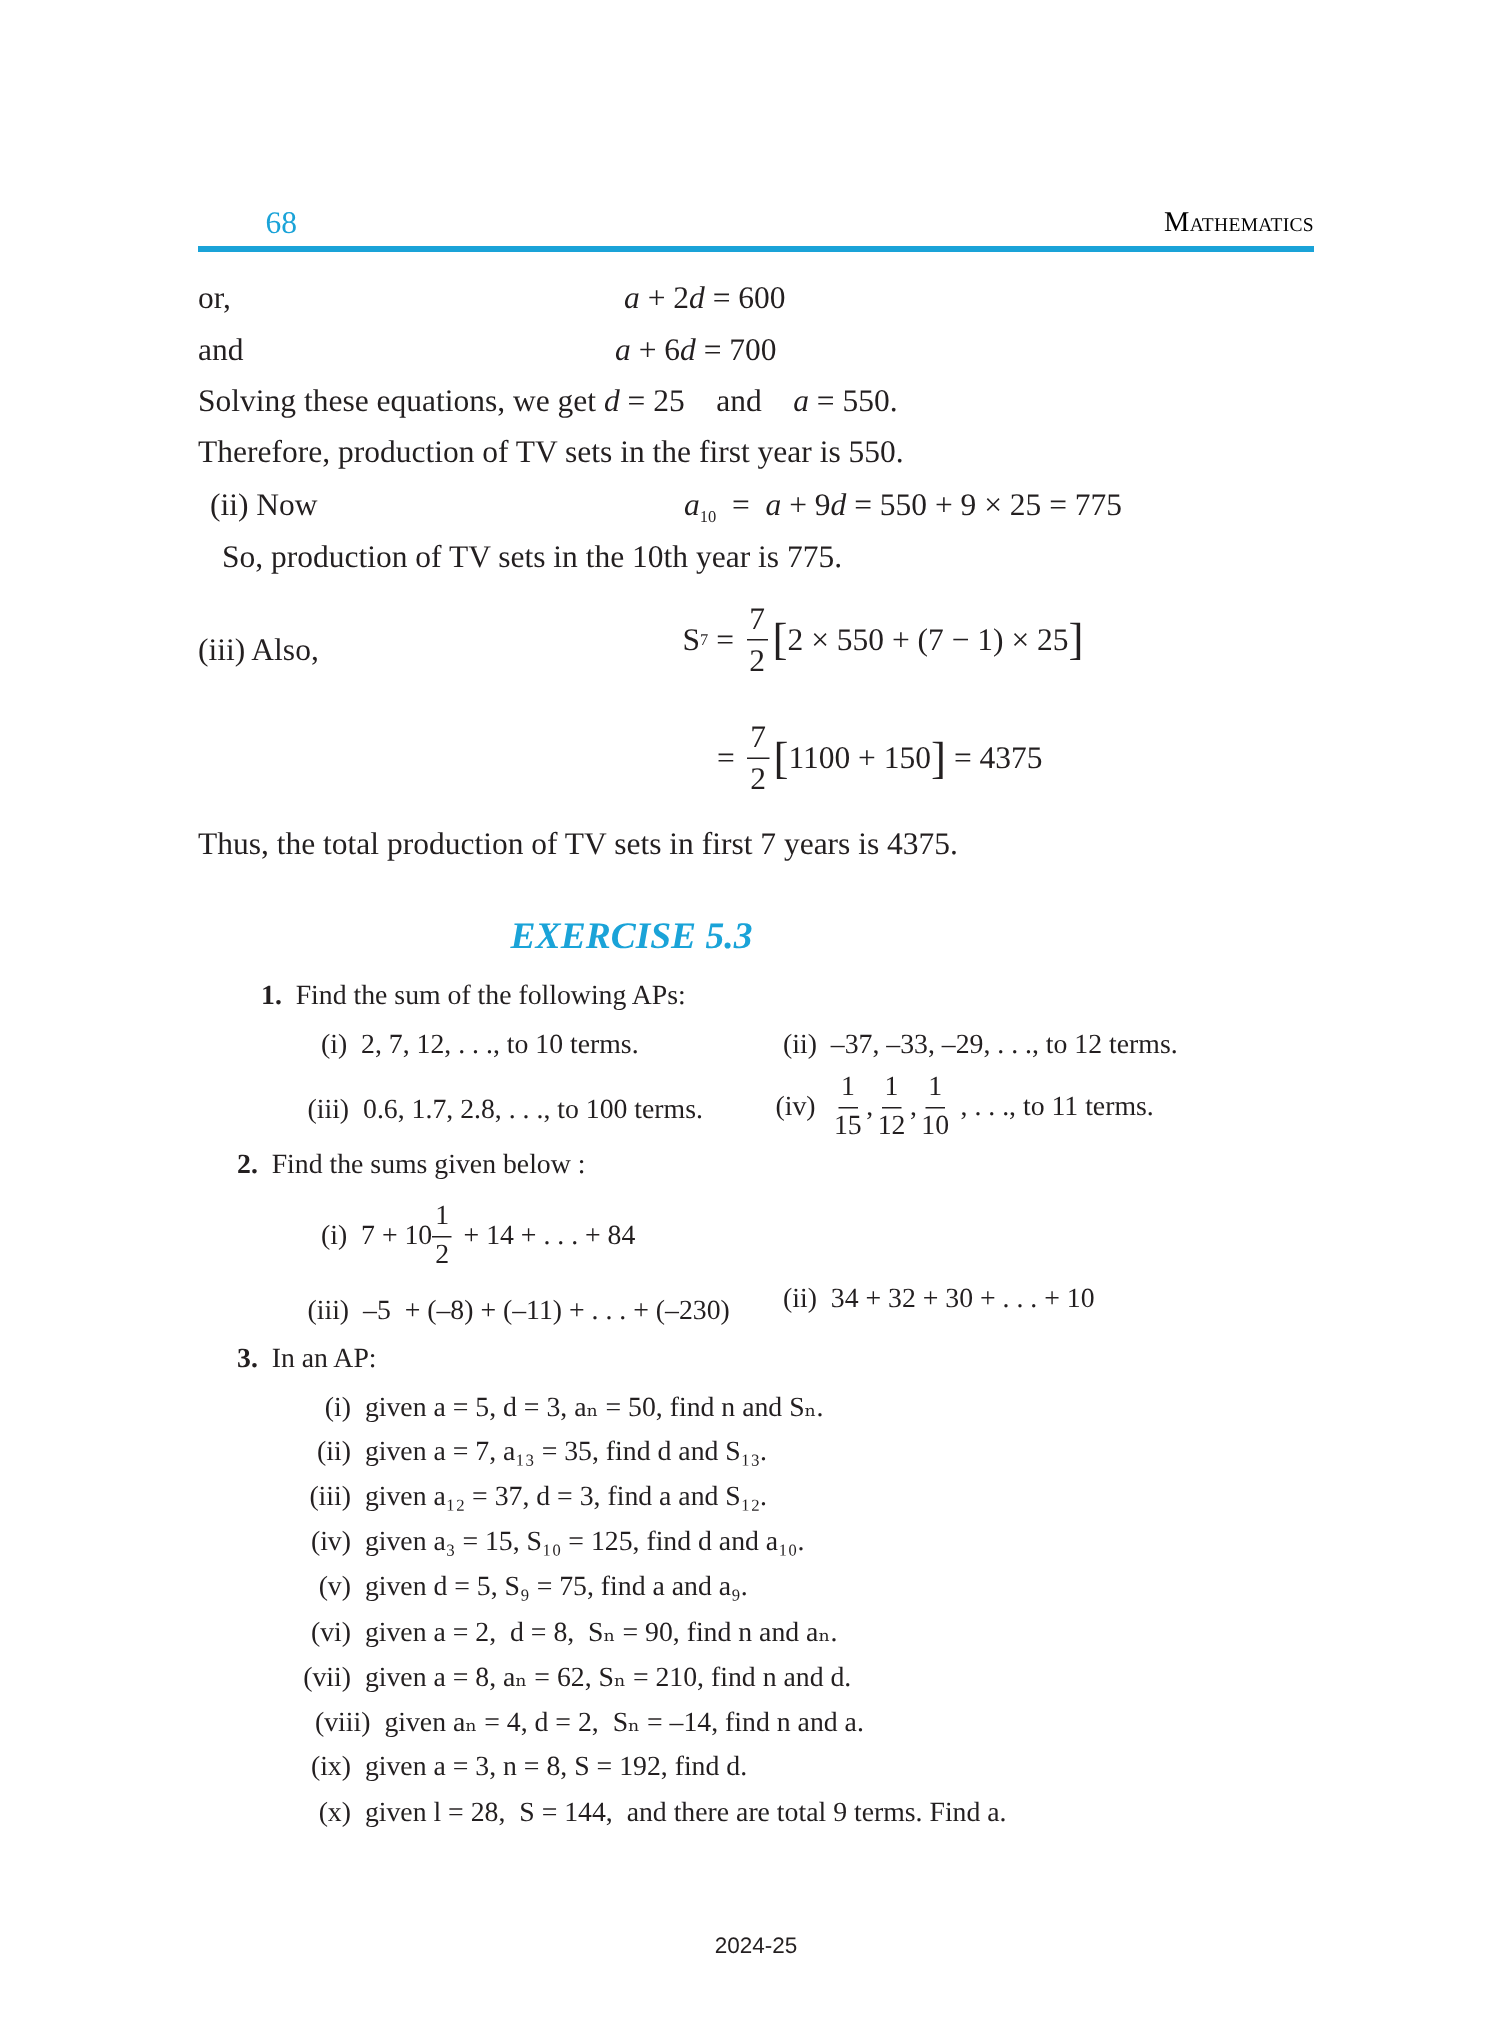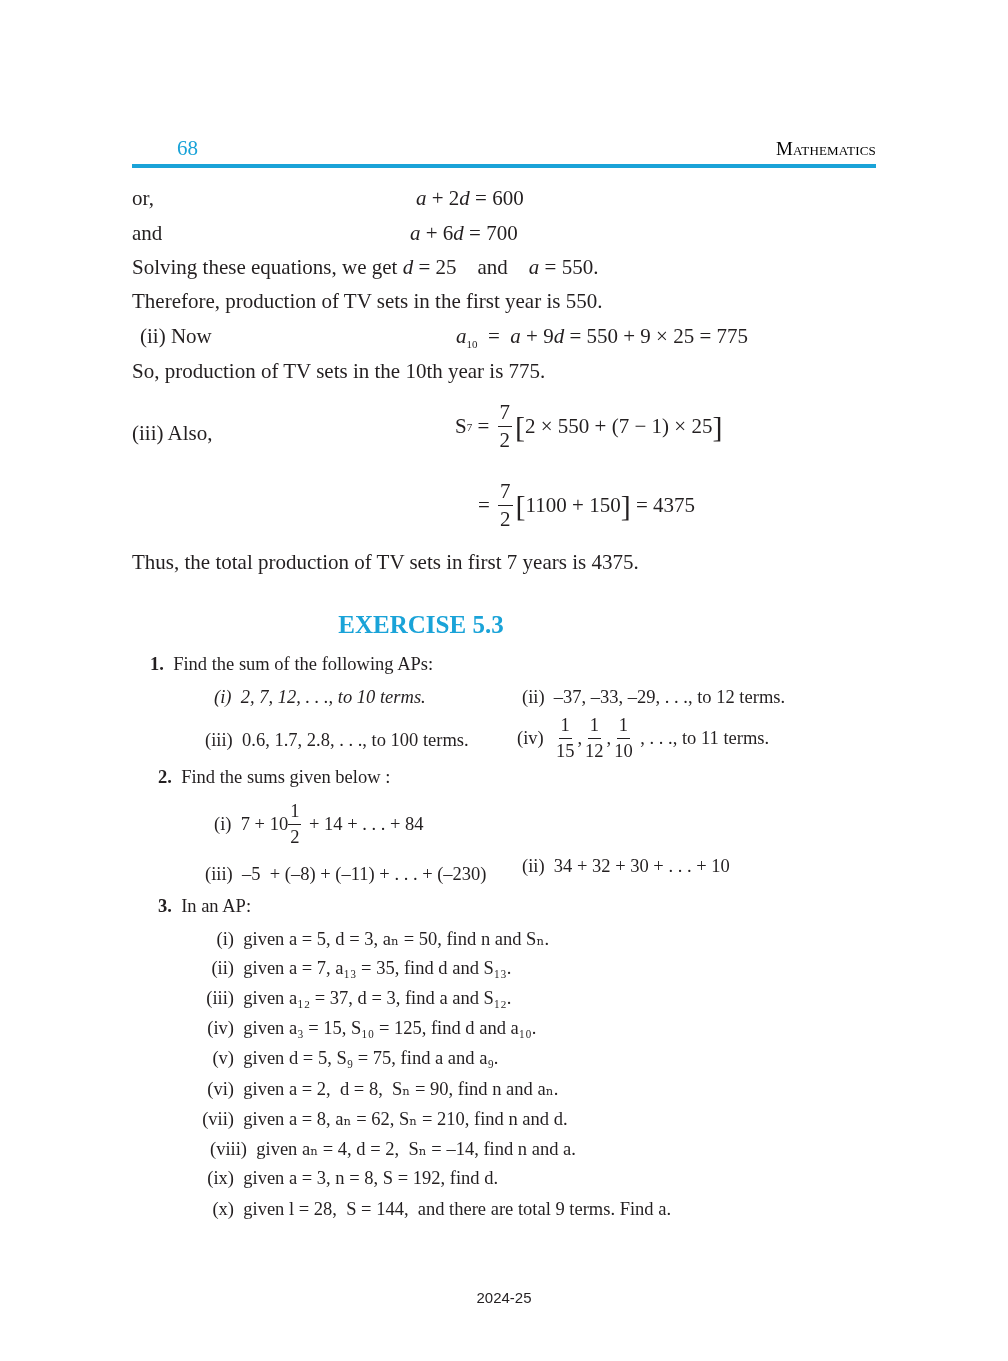--- a/index.html
+++ b/index.html
@@ -9,21 +9,21 @@
   .hdr-num { left:132px; top:136px; font-size:21px; color:#1aa3d8;margin-left:45px; }
   .hdr-title { right:132px; top:138px; font-size:19px; color:#000000; font-variant:small-caps; letter-spacing:0.2px; }
   .hdr-rule { left:132px; top:164px; width:744px; height:4px; background:#1aa3d8; }
   .t { font-size:21px; }
   .i { font-style:italic; }
   sub { font-size:11px; vertical-align:-5px; }
   .frac { display:inline-flex; flex-direction:column; align-items:center; vertical-align:middle; margin:0 3px; line-height:1; }
   .frac .num { padding:0 2px 3px; border-bottom:1px solid #231f20; }
   .frac .den { padding-top:3px; }
   .brk { font-size:30px; vertical-align:-3px; font-weight:lighter; }
-  .ex-title { left:0; width:842px; text-align:center; top:611px; font-size:25px; font-weight:bold; color:#1aa3d8; }
+  .ex-title { left:0; width:842px; text-align:center; top:611px; font-size:25px; font-weight:bold; color:#1aa3d8;font-style:italic; }
   .q { font-size:18.5px; }
   .qn { font-weight:bold; }
   .sub-lbl { display:inline-block; text-align:right; }
   .footer { left:0; width:1008px; text-align:center; top:1289px; font-family:"Liberation Sans", sans-serif; font-size:15px; color:#231f20; }
 </style>
 </head>
 <body>
 
 <div class="abs hdr-num">68</div>
 <div class="abs hdr-title">Mathematics</div>
@@ -35,21 +35,21 @@
 <div class="abs t" style="left:132px;top:221px;">and</div>
 <div class="abs t" style="left:410px;top:221px;"><span class="i">a</span><span> + 6</span><span class="i">d</span><span> =  700</span></div>
 
 <div class="abs t" style="left:132px;top:255px;"><span>Solving these equations, we get  </span><span class="i">d</span><span style="white-space:pre"> = 25    and    </span><span class="i">a</span><span> = 550.</span></div>
 
 <div class="abs t" style="left:132px;top:289px;">Therefore, production of TV sets in the first year is 550.</div>
 
 <div class="abs t" style="left:140px;top:324px;">(ii)  Now</div>
 <div class="abs t" style="left:456px;top:324px;"><span class="i">a</span><sub>10</sub><span style="white-space:pre">  =  </span><span class="i">a</span><span> + 9</span><span class="i">d</span><span> = 550 + 9 × 25 = 775</span></div>
 
-<div class="abs t" style="left:132px;top:359px;text-align:center;">So, production of TV sets in the 10th year is 775.</div>
+<div class="abs t" style="left:148px;top:359px;text-align:center;">So, production of TV sets in the 10th year is 775.</div>
 
 <div class="abs t" style="left:132px;top:421px;">(iii)  Also,</div>
 <div class="abs t" style="left:455px;top:402px;display:flex;align-items:center;">
   <span>S</span>
     <sub>7</sub>
     <span style="white-space:pre"> = </span>
   <span class="frac">
       <span class="num">7</span>
       <span class="den">2</span>
     </span>
@@ -67,22 +67,22 @@
   <span class="brk">[</span>
     <span>1100 + 150</span>
     <span class="brk">]</span>
     <span style="white-space:pre"> = 4375</span>
 </div>
 
 <div class="abs t" style="left:132px;top:550px;">Thus, the total production of TV sets in first 7 years is 4375.</div>
 
 <div class="abs ex-title">EXERCISE  5.3</div>
 
-<div class="abs q" style="left:150px;top:654px;"><span class="qn">1.</span>&nbsp;&nbsp;<span>Find the sum of the following APs:</span></div>
-<div class="abs q" style="left:214px;top:687px;font-style:italic;"><span>(i)</span>&nbsp;&nbsp;<span>2, 7, 12, . . ., to 10 terms.</span></div>
+<div class="abs q" style="left:174px;top:654px;"><span class="qn">1.</span>&nbsp;&nbsp;<span>Find the sum of the following APs:</span></div>
+<div class="abs q" style="left:214px;top:687px;"><span>(i)</span>&nbsp;&nbsp;<span>2, 7, 12, . . ., to 10 terms.</span></div>
 <div class="abs q" style="left:522px;top:687px;"><span>(ii)</span>&nbsp;&nbsp;<span>–37, –33, –29, . . ., to 12 terms.</span></div>
 <div class="abs q" style="left:205px;top:730px;"><span>(iii)</span>&nbsp;&nbsp;<span>0.6, 1.7, 2.8, . . ., to 100 terms.</span></div>
 <div class="abs q" style="left:517px;top:716px;display:flex;align-items:center;">
   <span>(iv)</span>&nbsp;&nbsp;
   <span class="frac">
       <span class="num">1</span>
       <span class="den">15</span>
     </span><span>,</span>
   <span class="frac">
       <span class="num">1</span>

